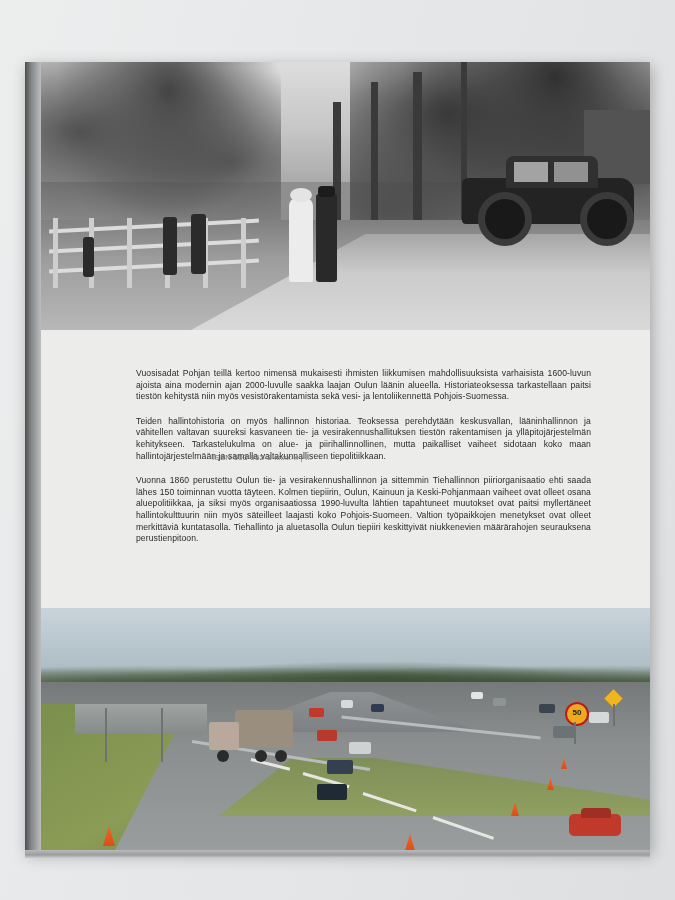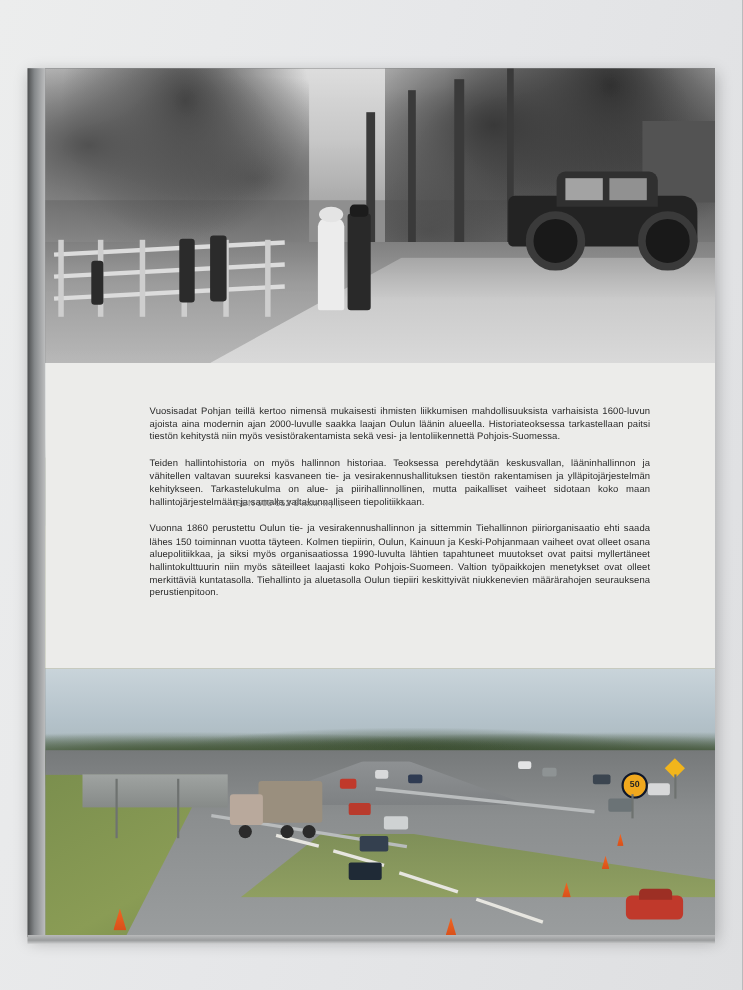--- a/index.html
+++ b/index.html
@@ -260,21 +260,21 @@
   .c-veh {
     position:absolute; border-radius:2px;
   }
   .c-cone {
     position:absolute; width:7px; height:12px;
     background:linear-gradient(180deg,#f16521 0%, #d8501a 100%);
     clip-path: polygon(50% 0%, 100% 100%, 0% 100%);
   }
   .c-sign-speed {
     position:absolute; width:20px; height:20px; border-radius:50%;
-    background:#f0a81e; border:2px solid #0f172a;
+    background:#f0a81e; border:2px solid #b91c1c;
     color:#222; font-size:8px; line-height:17px; text-align:center; font-weight:bold;
   }
   .c-sign-yellow {
     position:absolute; width:13px; height:13px; background:#f2b51c;
     transform:rotate(45deg);
   }
   .c-truck {
     position:absolute; left:168px; top:96px; width:86px; height:62px;
   }
   .c-truck .cab {

